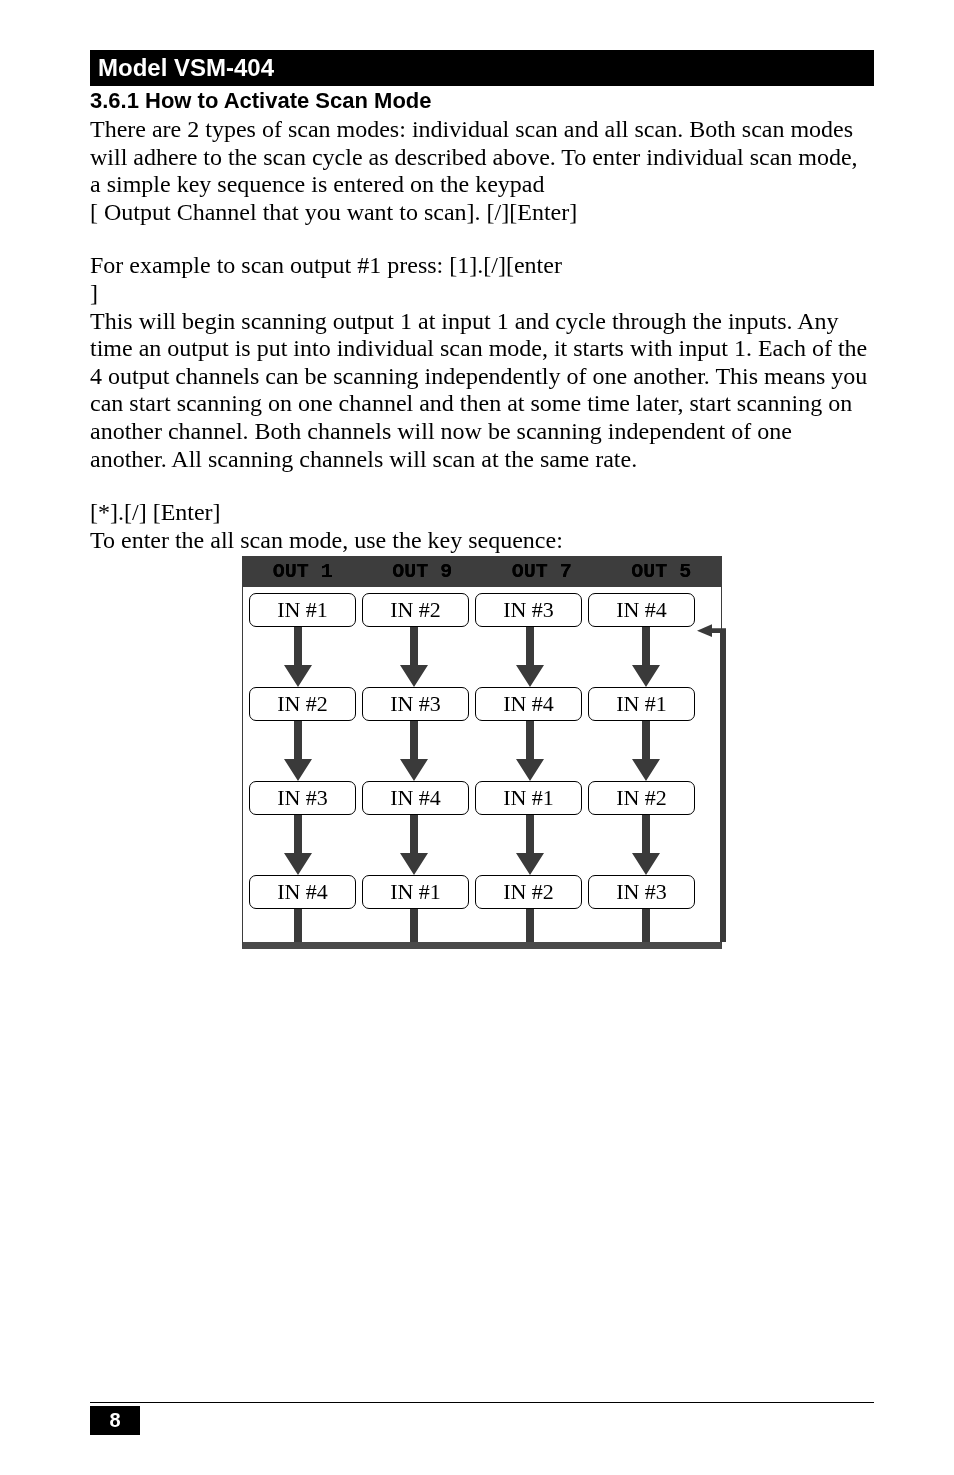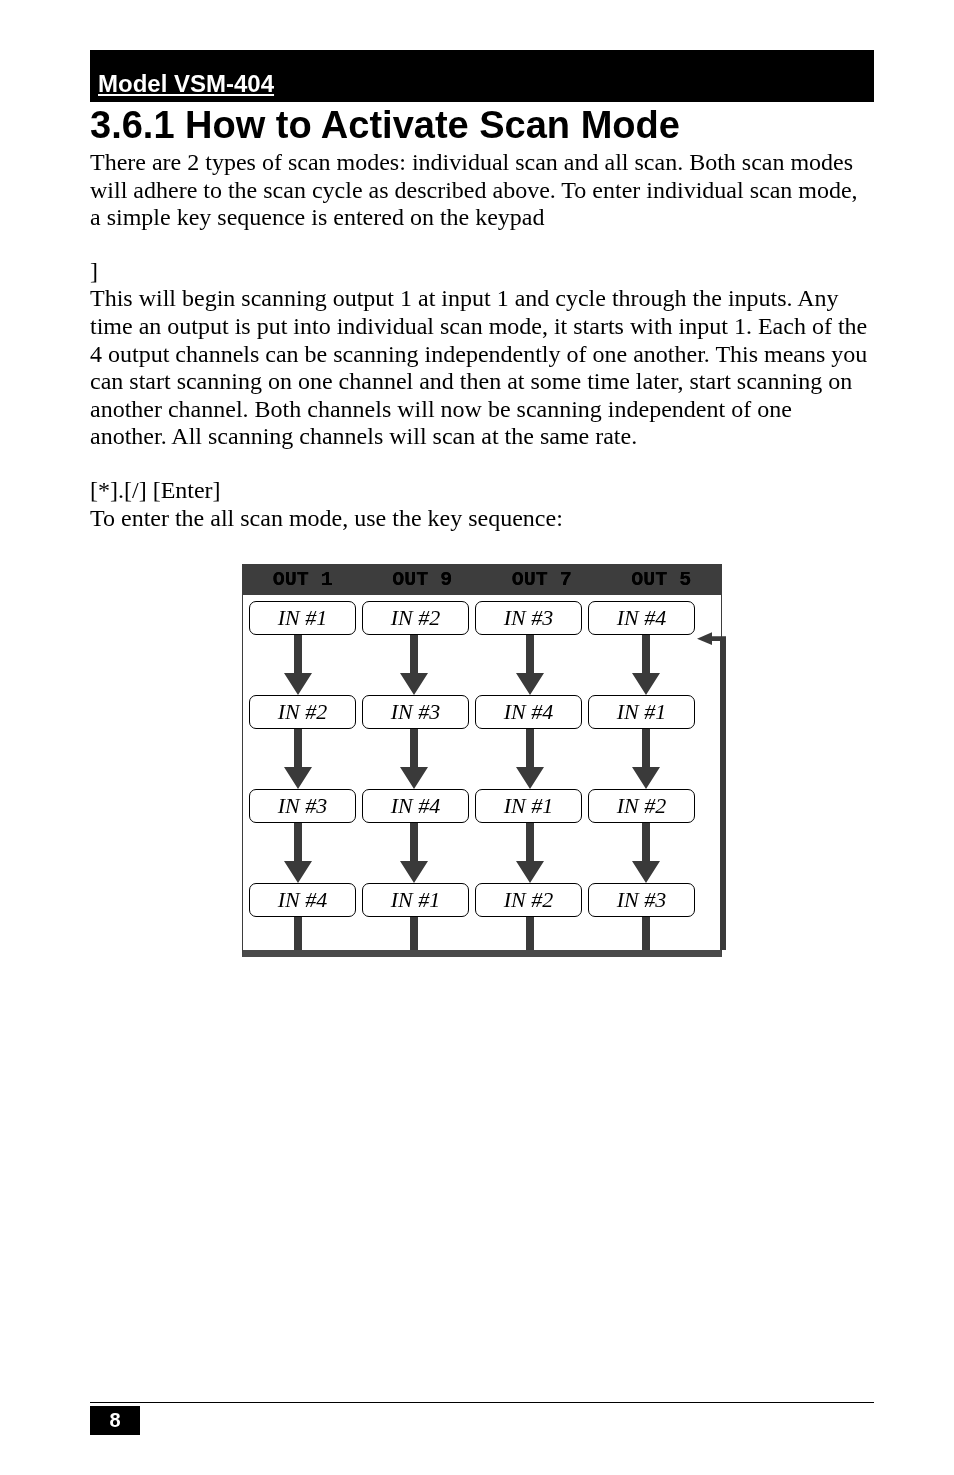--- a/index.html
+++ b/index.html
@@ -15,43 +15,42 @@
     box-sizing: border-box;
     padding: 50px 80px 0 90px;
     position: relative;
   }
   .model-bar {
     background: #000;
     color: #fff;
     font-family: Arial, Helvetica, sans-serif;
     font-weight: bold;
     font-size: 24px;
-    padding: 20px 8px 4px 8px;
+    padding: 4px 8px 4px 8px;
     margin-bottom: 2px;
-    text-decoration: underline;
   }
   .section-title {
     font-family: Arial, Helvetica, sans-serif;
     font-weight: bold;
-    font-size: 38px;
+    font-size: 22px;
     margin: 2px 0 2px 0;
   }
   .body-text {
     font-size: 24px;
     line-height: 1.15;
   }
   .body-text p {
     margin: 0 0 0 0;
   }
   .para-gap {
     height: 26px;
   }
   .diagram-area {
     width: 480px;
-    margin: 32px auto 0 auto;
+    margin: 2px auto 0 auto;
     position: relative;
   }
   .diagram-header {
     display: flex;
     background: #3d3d3d;
     border: 1px solid #3d3d3d;
   }
   .diagram-header > div {
     flex: 1;
     text-align: center;
@@ -67,21 +66,20 @@
     background: #fff;
     border-left: 1px solid #3d3d3d;
     border-right: 1px solid #3d3d3d;
     border-bottom: 7px solid #4a4a4a;
     padding: 6px 26px 0 6px;
   }
   .diagram-row {
     display: flex;
     gap: 6px;
     justify-content: space-between;
-    font-style: italic;
   }
   .cell {
     flex: 1;
     border: 1px solid #000;
     border-radius: 7px;
     text-align: center;
     font-family: "Times New Roman", serif;
     font-size: 22px;
     padding: 3px 0 3px 0;
     background: #fff;
@@ -147,21 +145,23 @@
 <body>
 
 <div class="page">
 
   <div class="model-bar">Model VSM-404</div>
 
   <div class="section-title">3.6.1 How to Activate Scan Mode</div>
 
   <div class="body-text">
     <p>There are 2 types of scan modes: individual scan and all scan. Both scan modes will adhere to the scan cycle as described above. To enter individual scan mode, a simple key sequence is entered on the keypad</p>
+    <p>[ Output Channel that you want to scan]. [/][Enter]</p>
     <div class="para-gap"></div>
+    <p>For example to scan output #1 press: [1].[/][enter</p>
     <p>]</p>
     <p>This will begin scanning output 1 at input 1 and cycle through the inputs. Any time an output is put into individual scan mode, it starts with input 1. Each of the 4 output channels can be scanning independently of one another. This means you can start scanning on one channel and then at some time later, start scanning on another channel. Both channels will now be scanning independent of one another. All scanning channels will scan at the same rate.</p>
     <div class="para-gap"></div>
     <p>[*].[/] [Enter]</p>
     <p>To enter the all scan mode, use the key sequence:</p>
   </div>
 
   <div class="diagram-area">
 
     <div class="diagram-header">

